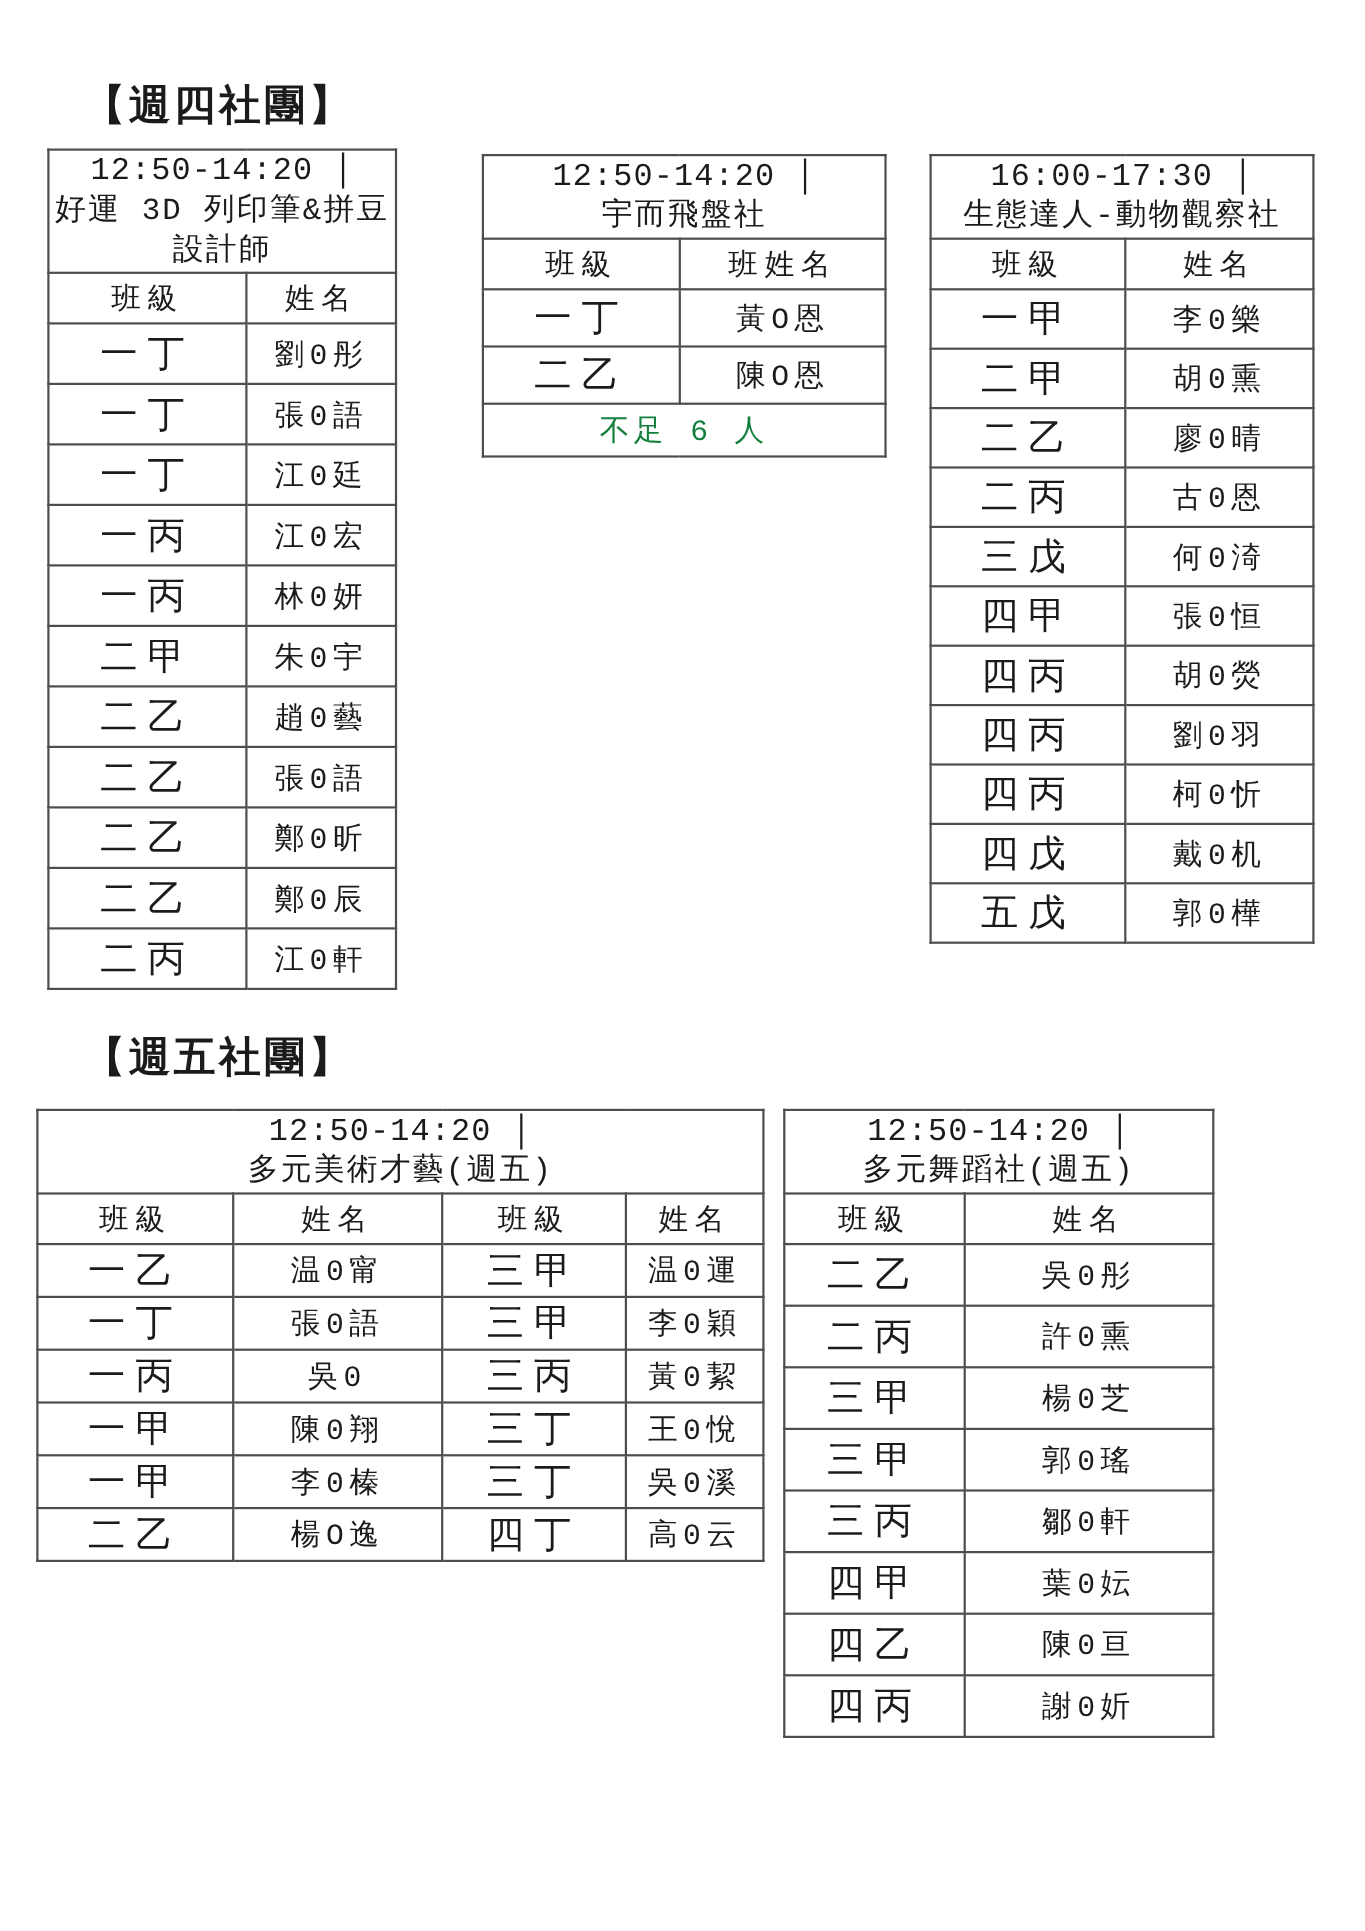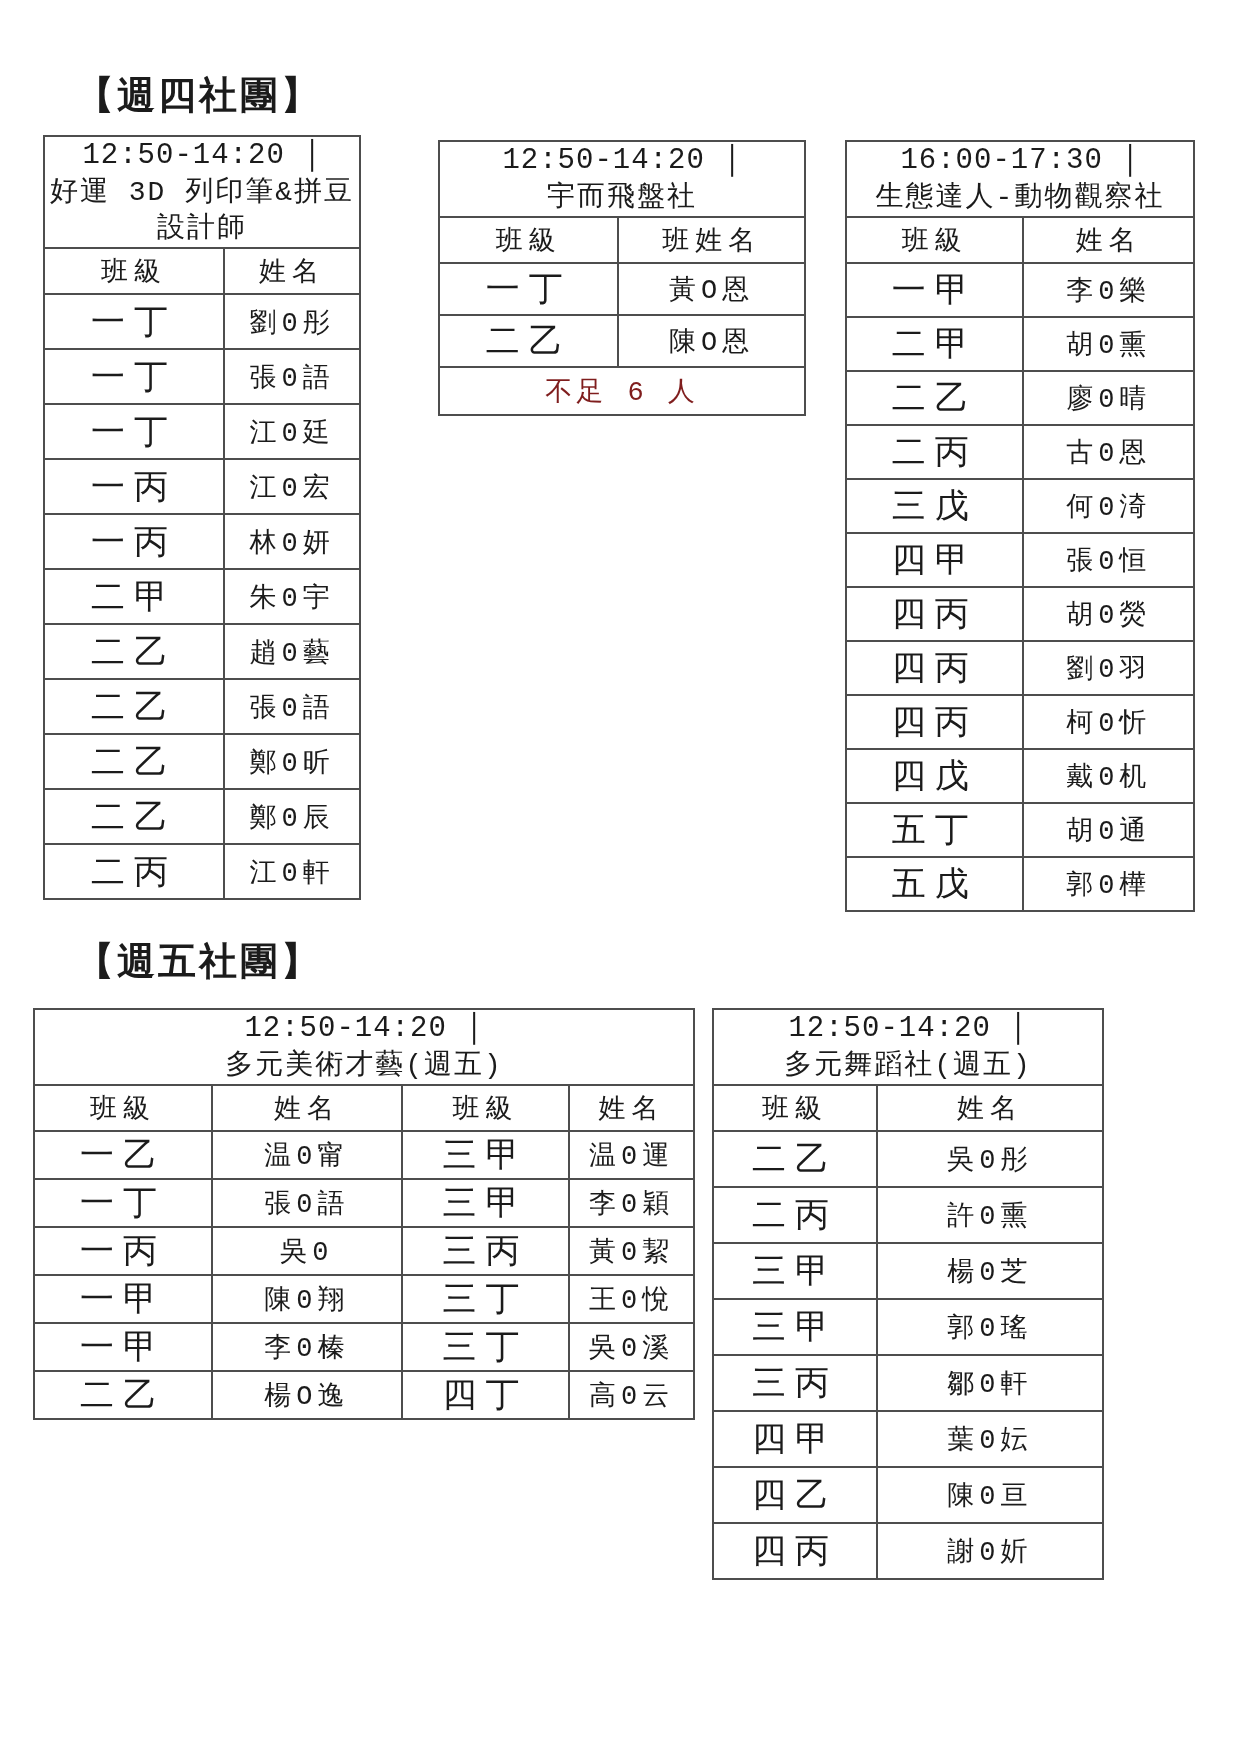--- a/index.html
+++ b/index.html
@@ -119,21 +119,21 @@
           </tr>
           <tr class="data-row">
             <td class="class-cell">一丁</td>
             <td class="name-cell">黃O恩</td>
           </tr>
           <tr class="data-row">
             <td class="class-cell">二乙</td>
             <td class="name-cell">陳O恩</td>
           </tr>
           <tr class="note-row">
-            <td colspan="2" class="note-cell" style="color:#7f1d1d">不足 6 人</td>
+            <td colspan="2" class="note-cell" style="color:#15803d">不足 6 人</td>
           </tr>
         </tbody>
       </table>
     </div>
   <div class="tbl" id="t2">
       <table class="grid">
         <colgroup>
           <col style="width:51%">
           <col style="width:49%">
         </colgroup>
@@ -180,24 +180,20 @@
             <td class="class-cell">四丙</td>
             <td class="name-cell">劉0羽</td>
           </tr>
           <tr class="data-row">
             <td class="class-cell">四丙</td>
             <td class="name-cell">柯0忻</td>
           </tr>
           <tr class="data-row">
             <td class="class-cell">四戊</td>
             <td class="name-cell">戴0机</td>
-          </tr>
-          <tr class="data-row">
-            <td class="class-cell">五丁</td>
-            <td class="name-cell">胡0通</td>
           </tr>
           <tr class="data-row">
             <td class="class-cell">五戊</td>
             <td class="name-cell">郭0樺</td>
           </tr>
         </tbody>
       </table>
     </div>
 
   <h2 class="sec-title" id="sec2">【週五社團】</h2>

